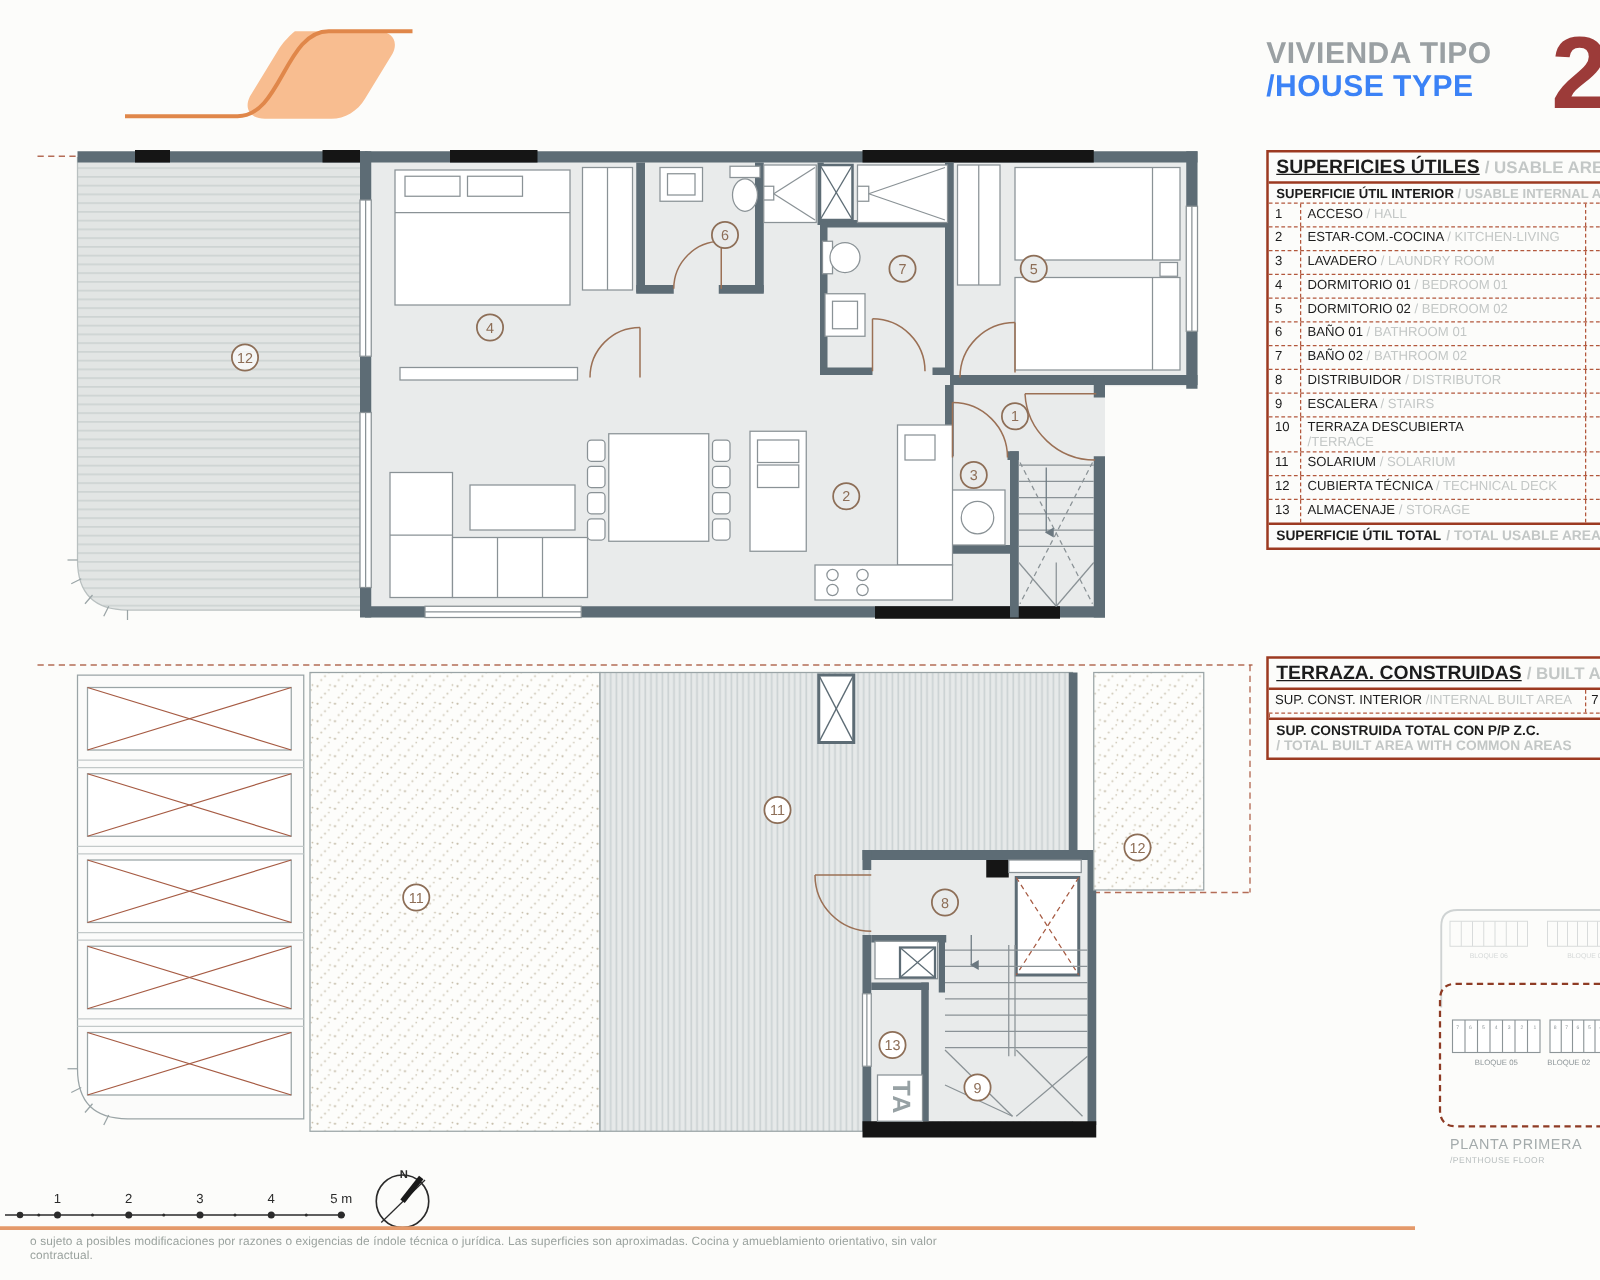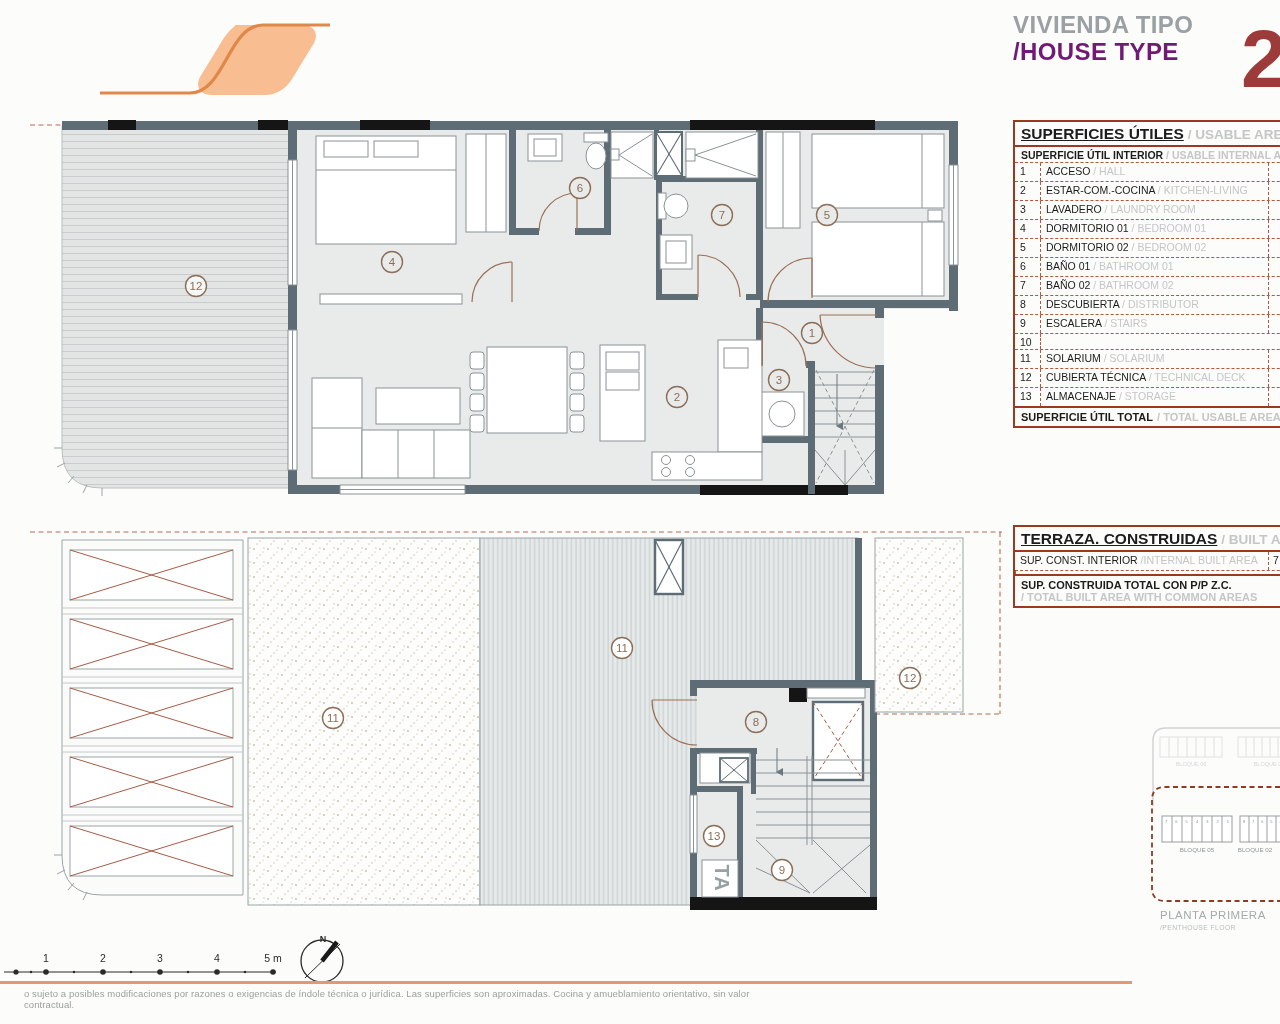--- a/index.html
+++ b/index.html
@@ -2,23 +2,23 @@
 <html><head>
 <meta charset="utf-8">
 <style>
   html,body{margin:0;padding:0;}
   body{width:1280px;height:1024px;position:relative;overflow:hidden;
        background:#fcfcfa;font-family:"Liberation Sans",sans-serif;}
   .abs{position:absolute;}
   svg text{font-family:"Liberation Sans",sans-serif;}
 
   
-  .title-block{left:1013px;top:12px;line-height:1.12;}
+  .title-block{left:1013px;top:30px;line-height:1.12;}
   .title-es{font-size:24px;font-weight:bold;color:#9aa0a3;letter-spacing:.4px;}
-  .title-en{font-size:24px;font-weight:bold;color:#701a75;letter-spacing:.4px;}
+  .title-en{font-size:24px;font-weight:bold;color:#3b82f6;letter-spacing:.4px;}
   .type-number{left:1241px;top:18px;font-size:82px;font-weight:bold;color:#9c3b39;line-height:1;}
 
   
   .t-wrap{left:1013px;width:300px;border:2px solid #9c3a21;color:#1c1c1c;}
   .t-head{display:flex;align-items:baseline;gap:4px;padding:3px 6px 2px 6px;
           border-bottom:2px solid #9c3a21;white-space:nowrap;}
   .t-head .es{font-size:15.5px;font-weight:bold;text-decoration:underline;}
   .t-head .en{font-size:13.5px;font-weight:bold;color:#c3c7c6;}
   .t-sub{padding:2px 6px 1px 6px;font-size:10.5px;font-weight:bold;
          border-bottom:1px dashed #b2573c;white-space:nowrap;}
@@ -571,30 +571,31 @@
       <span class="body"><span>BAÑO 01</span> <span class="en">/ BATHROOM 01</span></span>
       <span class="val"></span>
     </div>
   <div class="t-row">
       <span class="num">7</span>
       <span class="body"><span>BAÑO 02</span> <span class="en">/ BATHROOM 02</span></span>
       <span class="val"></span>
     </div>
   <div class="t-row">
       <span class="num">8</span>
-      <span class="body"><span>DESCUBIERTA</span> <span class="en">/ DISTRIBUTOR</span></span>
+      <span class="body"><span>DISTRIBUIDOR</span> <span class="en">/ DISTRIBUTOR</span></span>
       <span class="val"></span>
     </div>
   <div class="t-row">
       <span class="num">9</span>
       <span class="body"><span>ESCALERA</span> <span class="en">/ STAIRS</span></span>
       <span class="val"></span>
     </div>
   <div class="t-row blk2">
       <span class="num">10</span>
+      <span class="body"><span>TERRAZA DESCUBIERTA</span> <span class="en">/TERRACE</span></span>
       <span class="val"></span>
     </div>
   <div class="t-row">
       <span class="num">11</span>
       <span class="body"><span>SOLARIUM</span> <span class="en">/ SOLARIUM</span></span>
       <span class="val"></span>
     </div>
   <div class="t-row">
       <span class="num">12</span>
       <span class="body"><span>CUBIERTA TÉCNICA</span> <span class="en">/ TECHNICAL DECK</span></span>

